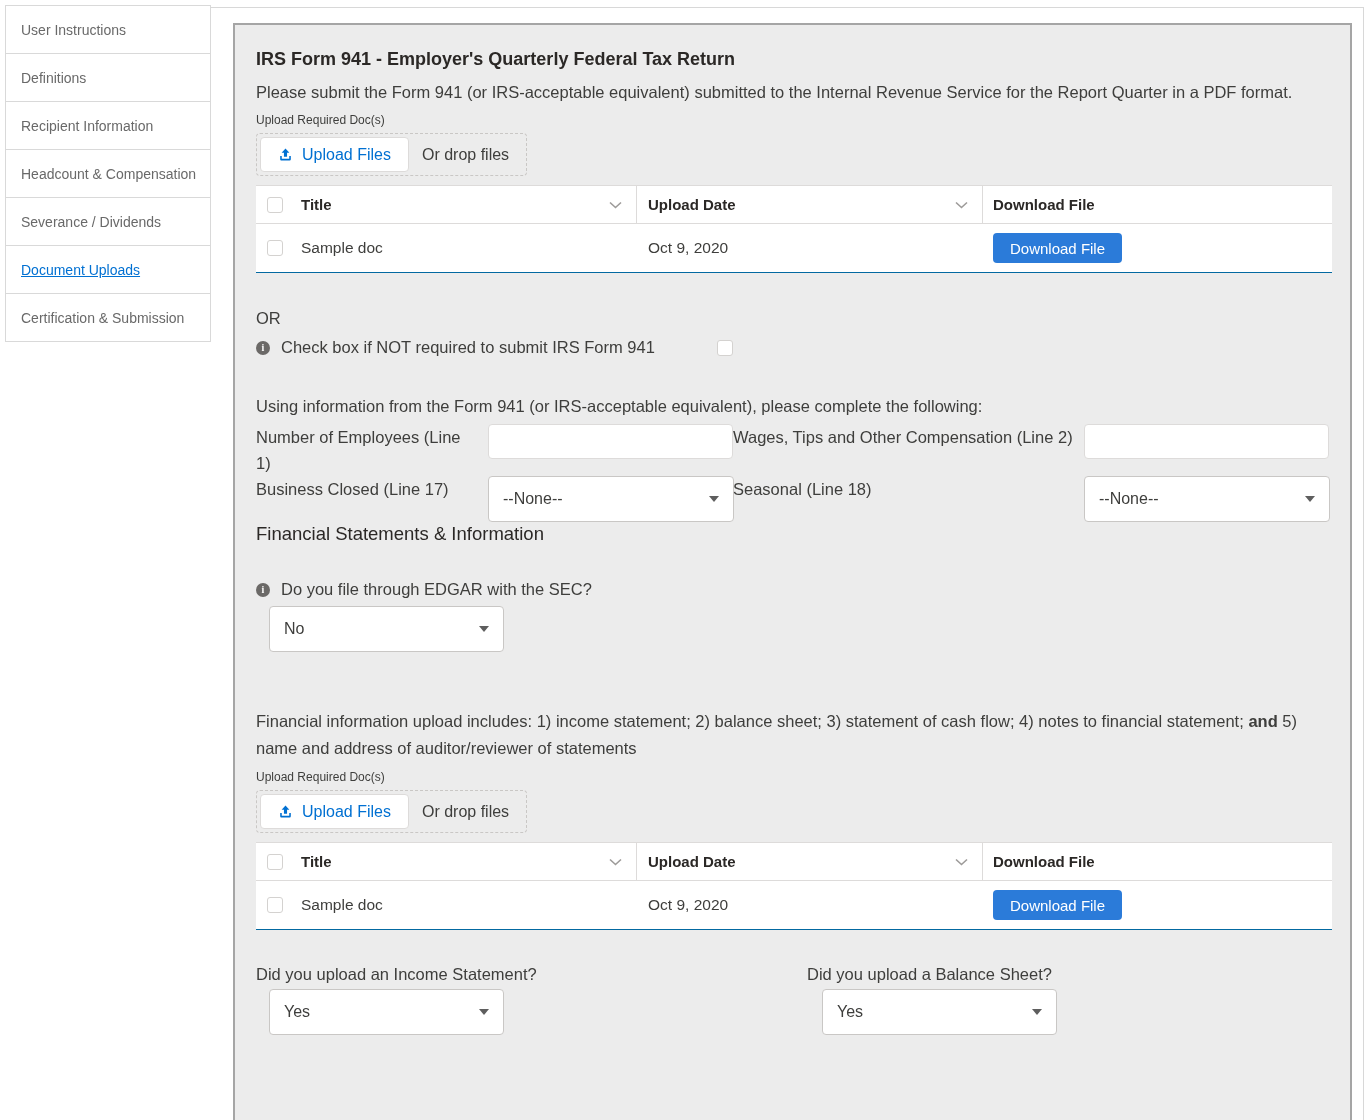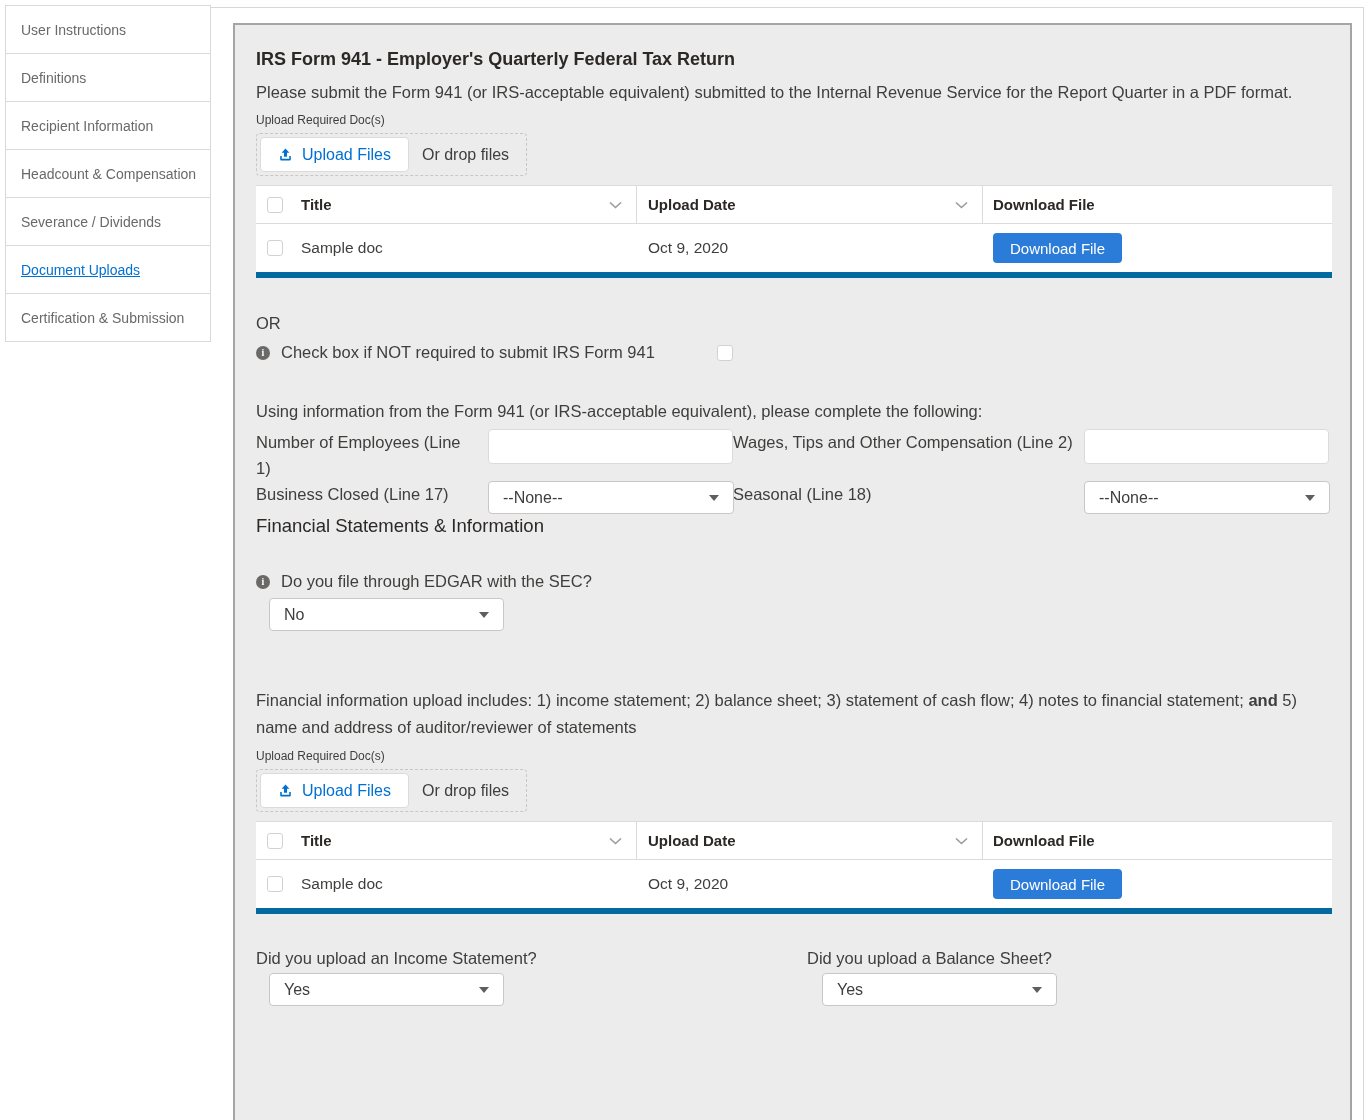--- a/index.html
+++ b/index.html
@@ -27,21 +27,21 @@
   .upload-label { margin-top:8px; font-size:12px; line-height:15px; color:#3e3e3c; }
   .dropzone { margin-top:5px; display:inline-flex; align-items:center;
               border:1px dashed #c9c7c5; border-radius:4px; padding:3px; background:transparent; }
   .upload-btn { display:inline-flex; align-items:center; gap:9px; height:35px; padding:0 17px;
                 background:#fff; border:1px solid #dddbda; border-radius:4px;
                 color:#0070d2; font-size:16px; cursor:pointer; font-family:inherit; }
   .drop-text { font-size:16px; color:#3e3e3c; margin:0 14px 0 13px; }
 
   
   .doc-table { margin-top:9px; width:1076px; background:#fff;
-               border-top:1px solid #dddbda; border-bottom:6px solid #0369a1; }
+               border-top:1px solid #dddbda; border-bottom:1px solid #0369a1; }
   .t-head { display:flex; height:38px; align-items:center; border-bottom:1px solid #dddbda; }
   .t-row  { display:flex; height:48px; align-items:center; }
   .c-check { width:37px; display:flex; justify-content:center; }
   .c-title { width:344px; padding-left:8px; display:flex; align-items:center; }
   .c-date  { width:346px; padding-left:11px; display:flex; align-items:center; }
   .c-dl    { width:349px; padding-left:10px; display:flex; align-items:center; }
   .t-head .c-title, .t-head .c-date { border-right:1px solid #dddbda; align-self:stretch; }
   .th-label { font-size:15px; font-weight:700; color:#2b2826; }
   .td-text  { font-size:15.5px; color:#3e3e3c; }
   .th-chevron { margin-left:auto; margin-right:14px; display:flex; }
@@ -57,21 +57,21 @@
                justify-content:center; margin-right:11px; flex:0 0 auto; font-family:"Liberation Serif",serif; }
   .info-row .checkbox { margin-left:62px; }
 
   .using-text { margin-top:36px; font-size:16.5px; line-height:26px; color:#3e3e3c; }
 
   .field-grid { margin-top:5px; display:grid; grid-template-columns:232px 245px 351px 247px;
                 align-items:start; }
   .f-label { font-size:16.5px; line-height:26px; color:#3e3e3c; padding-right:10px; }
   .text-input { height:35px; width:245px; border:1px solid #dddbda; border-radius:4px;
                 background:#fff; font-size:16px; padding:0 12px; font-family:inherit; color:#3e3e3c; }
-  .select { height:33px; background:#fff; border:1px solid #c9c7c5; border-radius:4px;
+  .select { height:46px; background:#fff; border:1px solid #c9c7c5; border-radius:4px;
             display:flex; align-items:center; padding:0 14px; font-size:16px; color:#3e3e3c;
             cursor:pointer; width:246px; }
   .caret { margin-left:auto; width:0; height:0; border-left:5px solid transparent;
            border-right:5px solid transparent; border-top:6px solid #5e5e5e; }
 
   h2.section-title { font-size:18.5px; line-height:24px; font-weight:400; color:#2b2826; }
   .edgar-row { margin-top:34px; }
   .select-edgar { margin-top:7px; margin-left:13px; width:235px; }
 
   .fin-note { margin-top:56px; font-size:16.5px; line-height:27px; color:#3e3e3c; max-width:1080px; }

